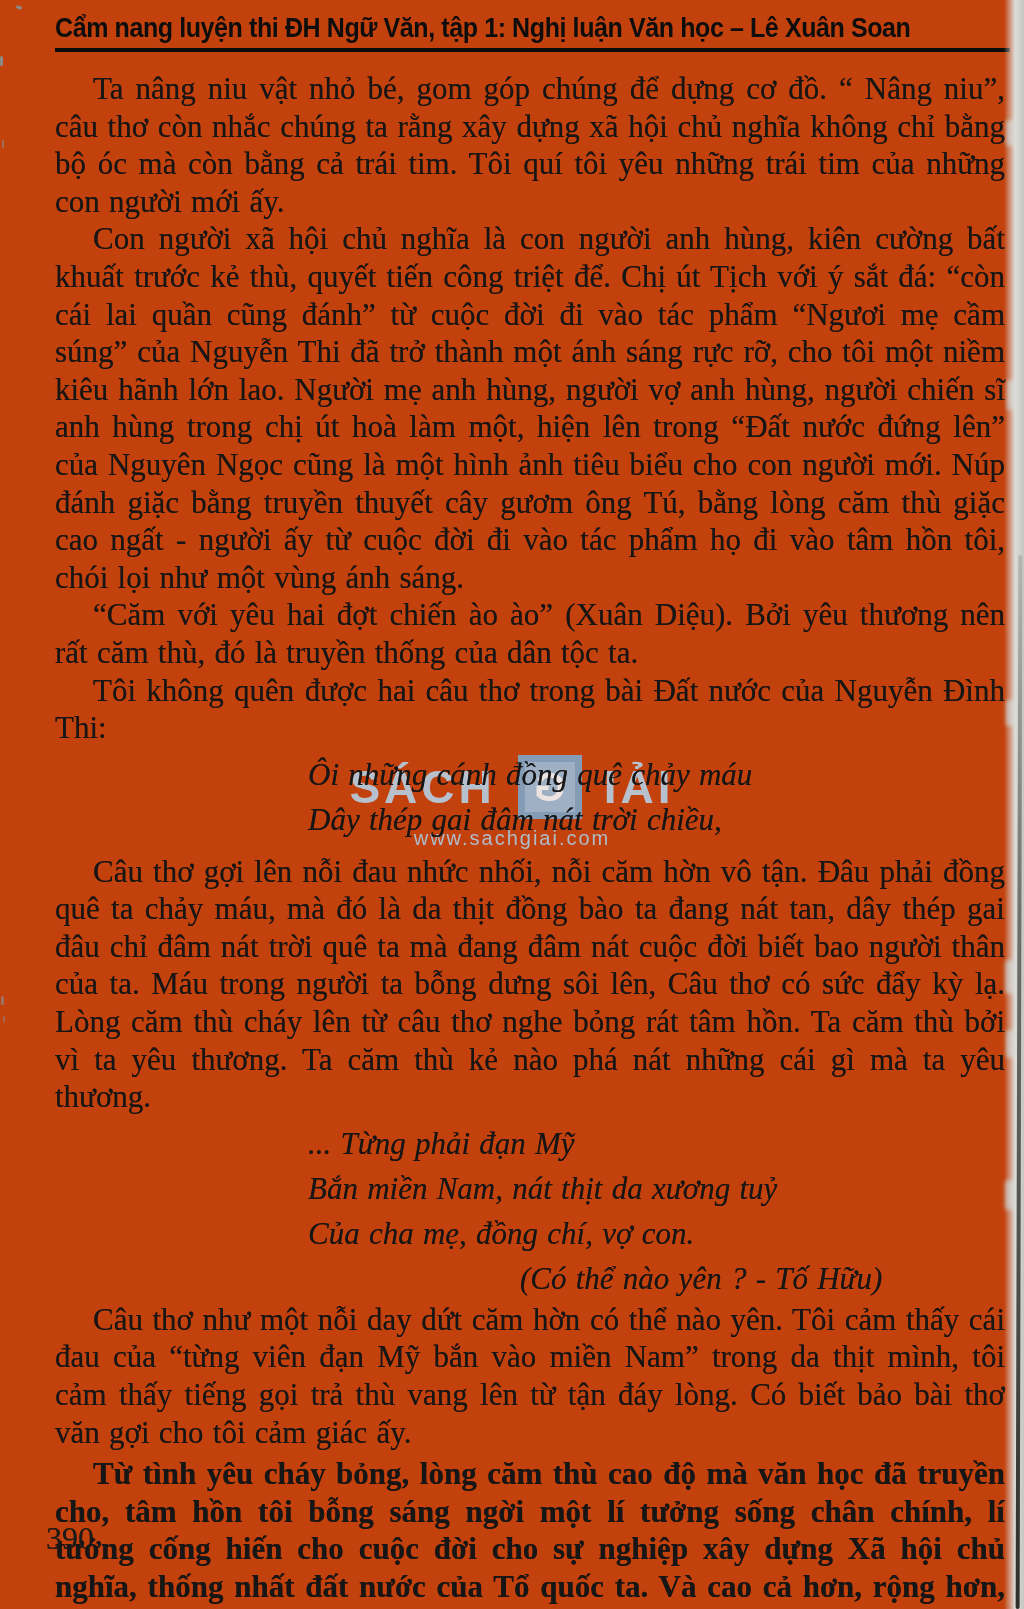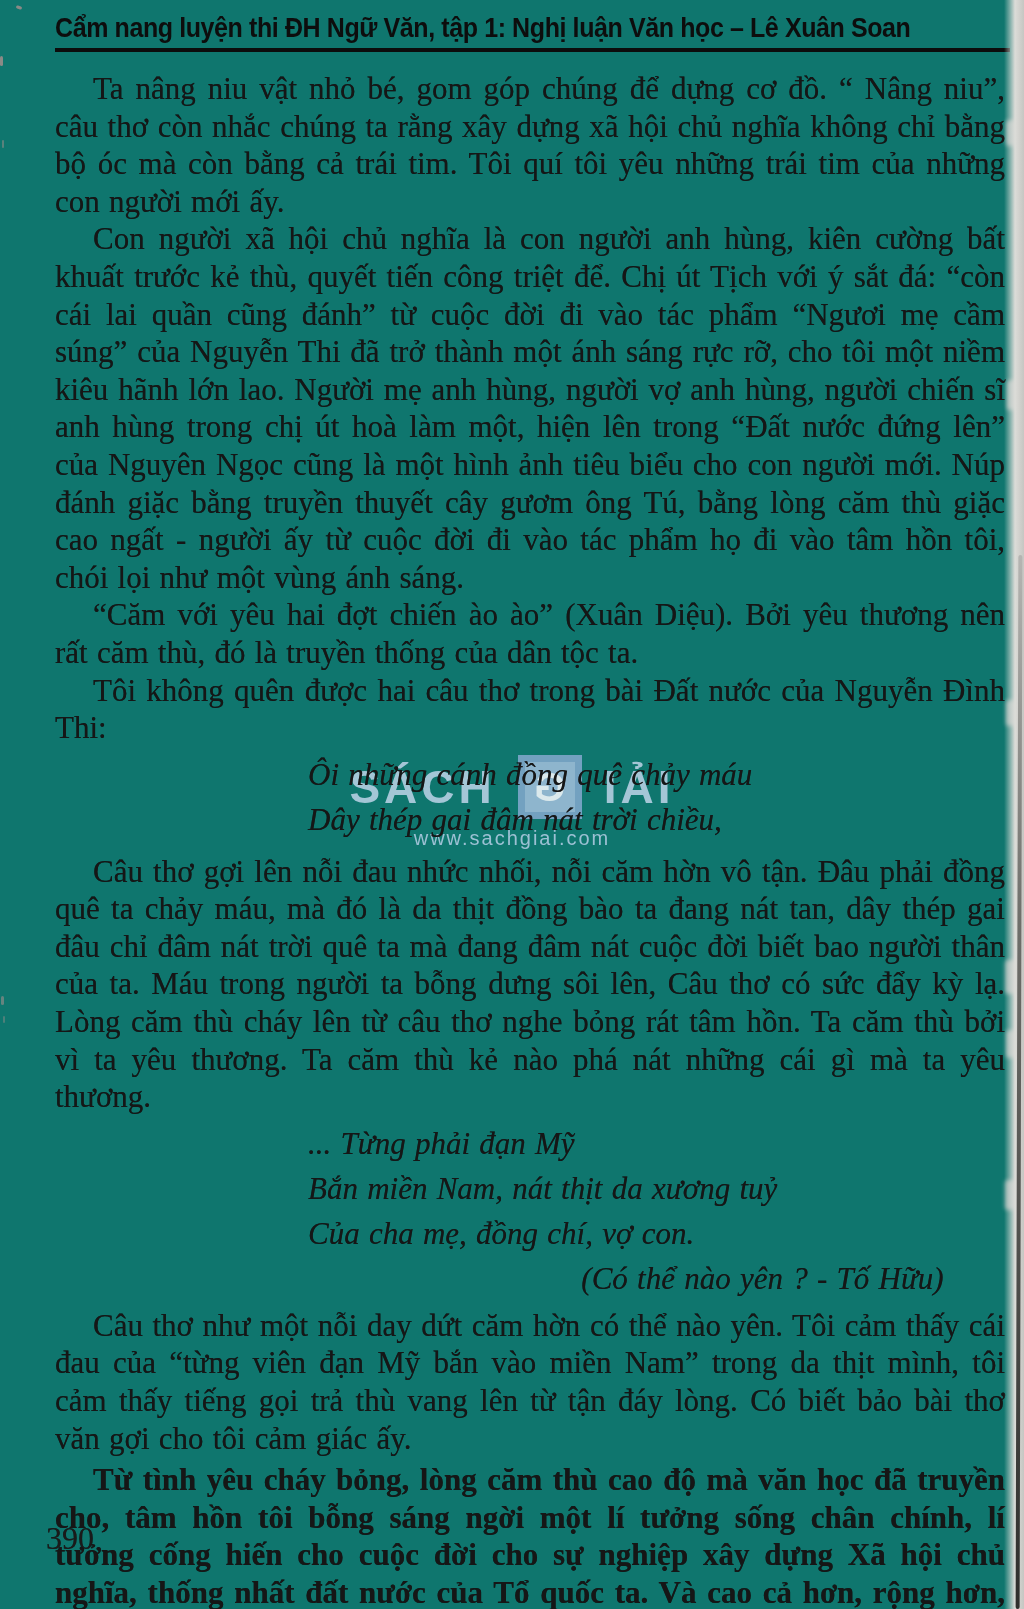--- a/index.html
+++ b/index.html
@@ -1,20 +1,20 @@
 <!DOCTYPE html>
 <html><head>
 <meta charset="utf-8">
 <style>
   html,body{margin:0;padding:0;}
   body{background:#e8e8e6;font-family:"Liberation Serif","DejaVu Serif",serif;}
   .page{
     position:relative;
     width:1024px;height:1609px;
-    background:#0f766e;
+    background:#c2410c;
     overflow:hidden;
     margin:0 auto;
   }
 
   
   .header{
     position:absolute;left:55px;right:14px;top:12px;
     z-index:2;
   }
   .header-title{
@@ -49,23 +49,23 @@
     font-style:italic;
     text-align:left;
     text-indent:0;
     margin:0 0 0 253px;
     line-height:45px;
   }
   .b-verse-first{margin-top:5px;}
   .b-verse-last{margin-bottom:11px;}
   .b-attrib{
     font-style:italic;
-    text-align:center;
+    text-align:left;
     text-indent:0;
-    margin:0 0 6px 465px;
+    margin:0 0 0 465px;
     line-height:45px;
   }
   .b-gap-top{margin-top:4px;font-weight:bold;}
 
   
   .watermark{
     position:absolute;left:0;top:755px;width:100%;
     z-index:1;
     text-align:center;
     user-select:none;

